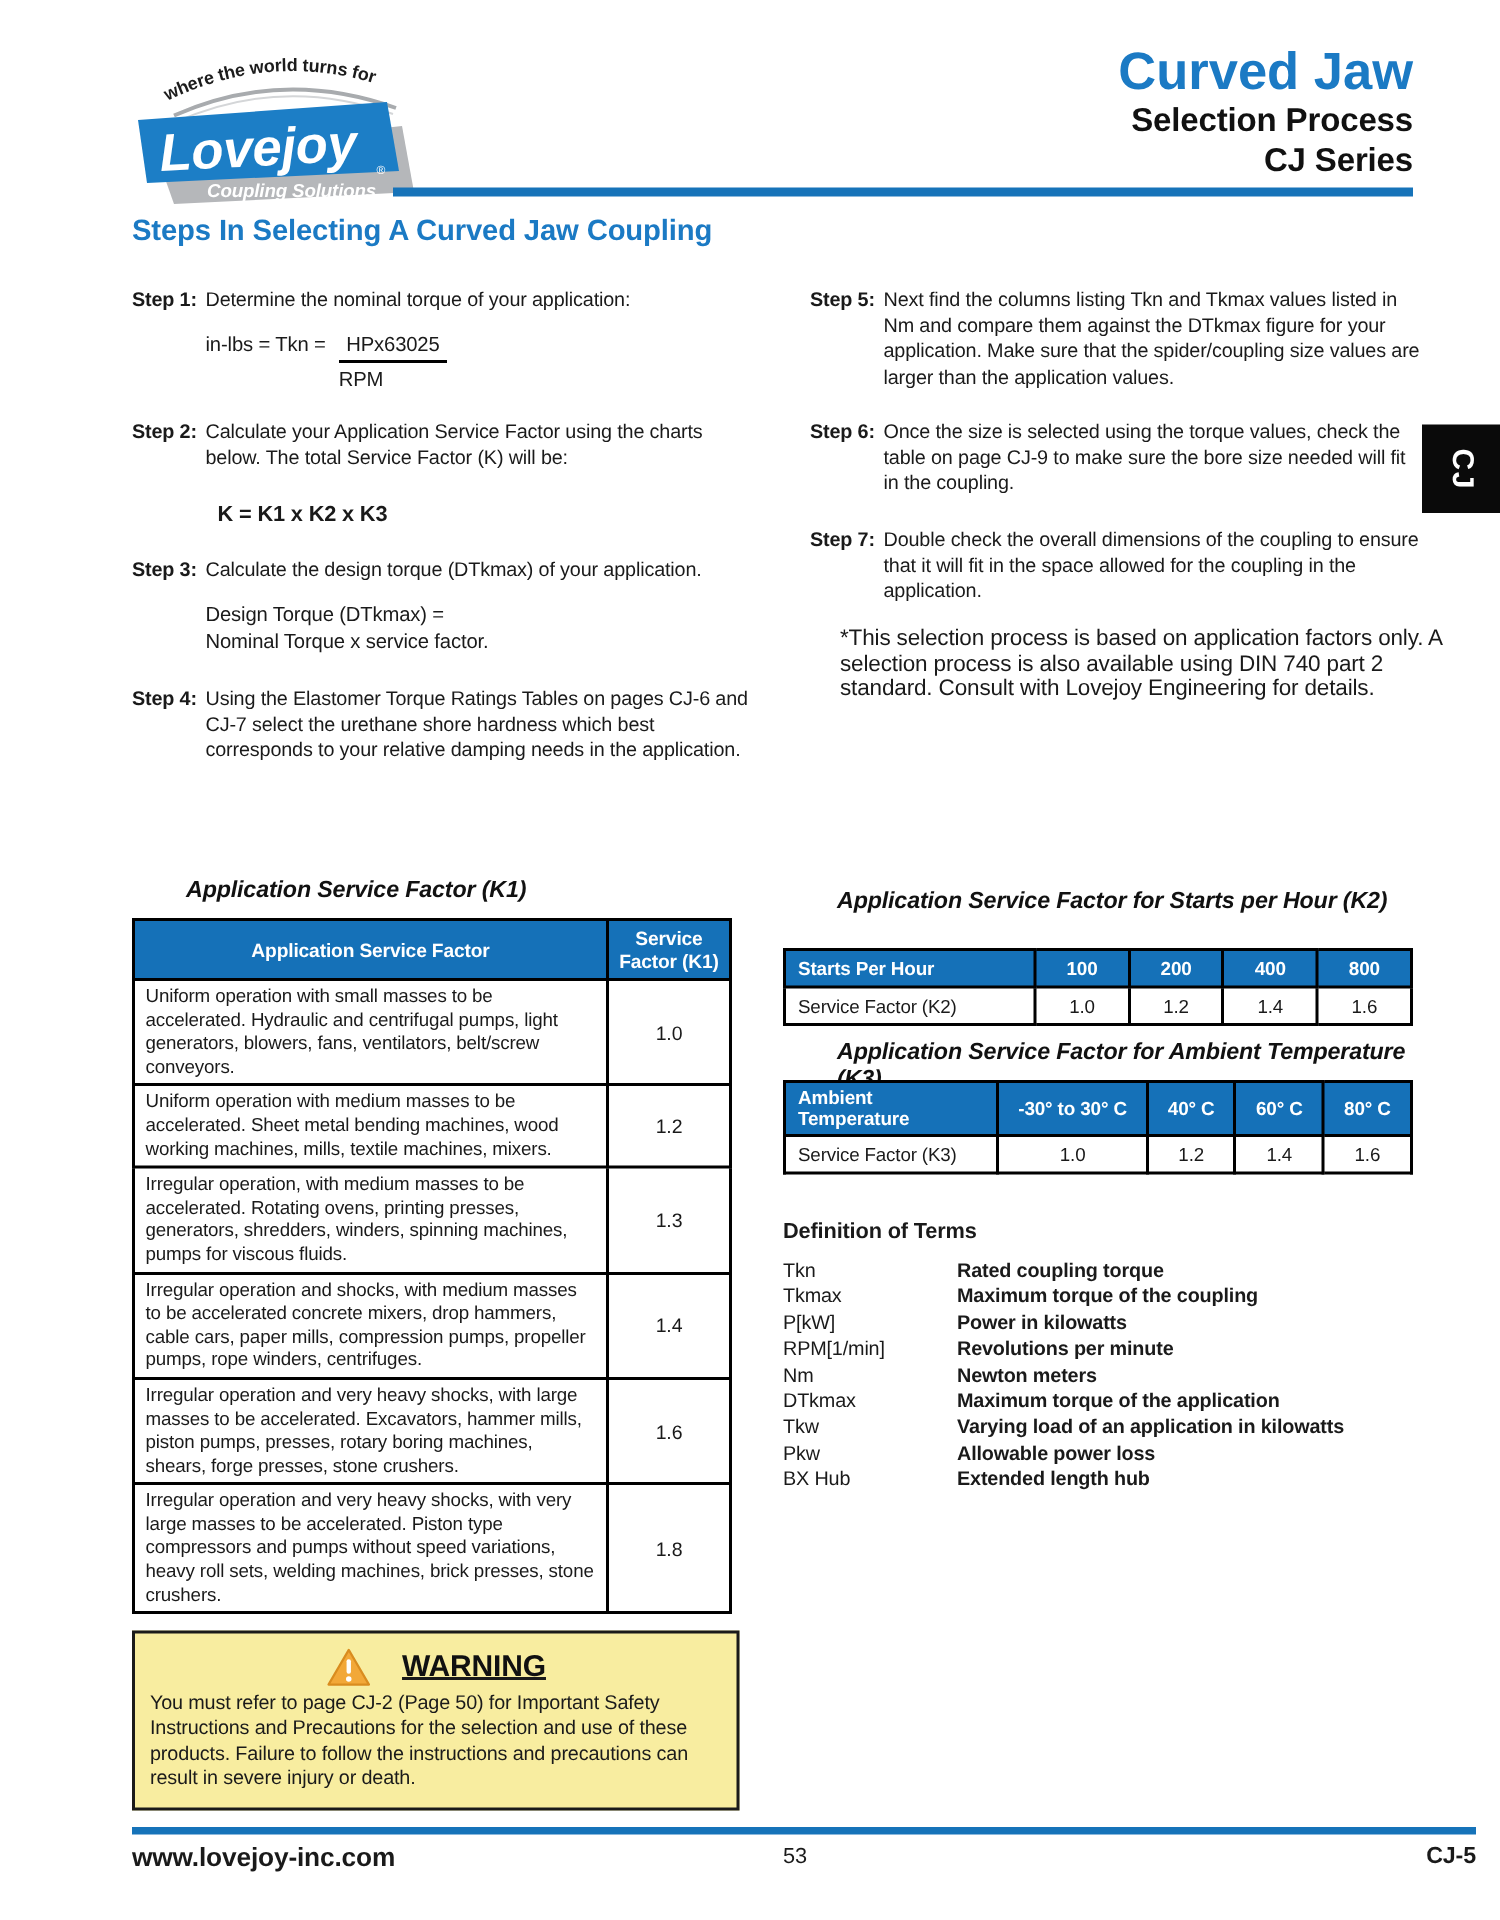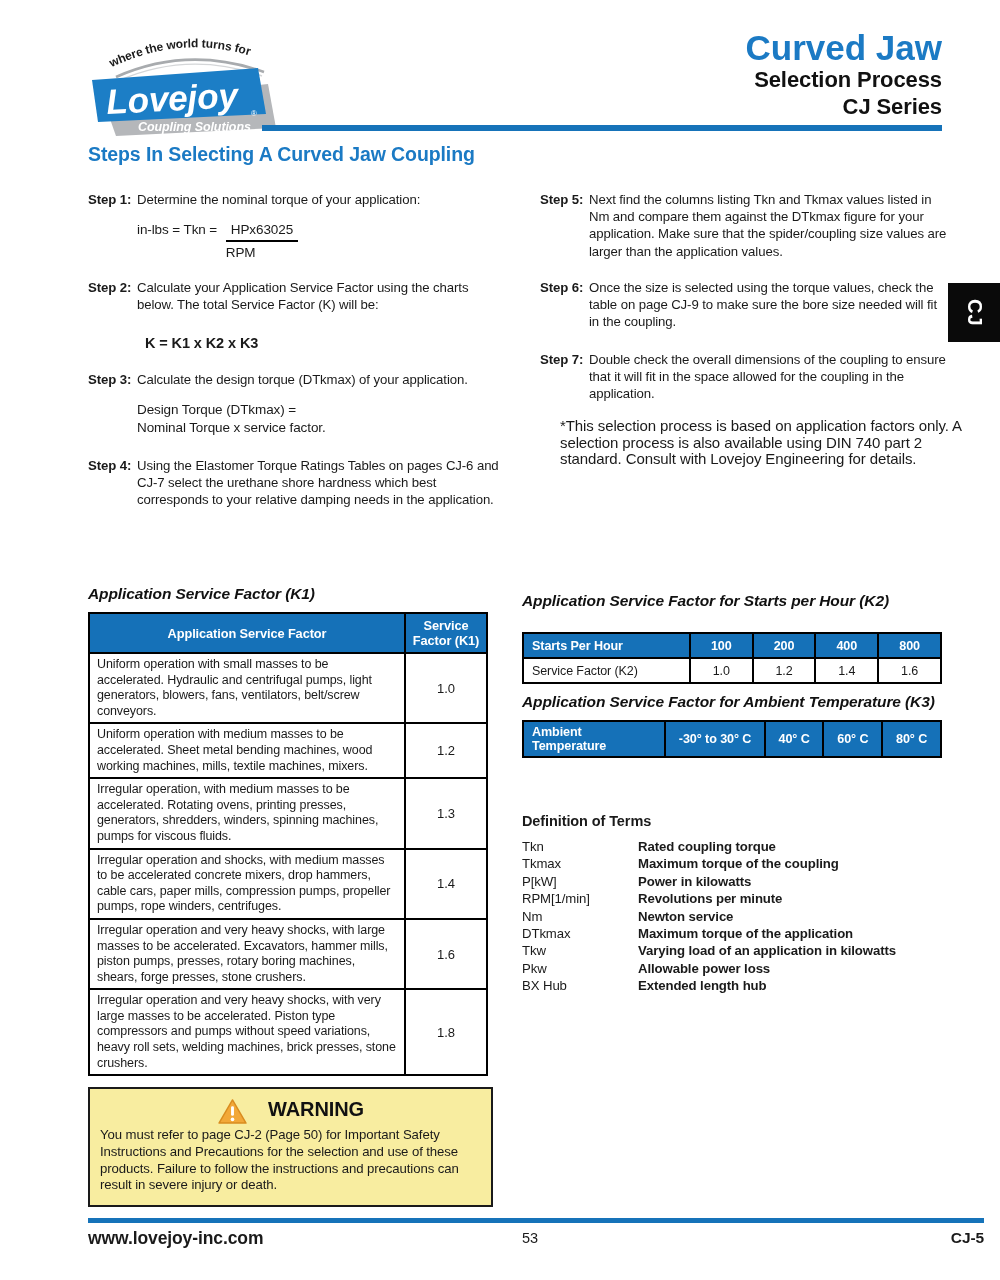--- a/index.html
+++ b/index.html
@@ -27,21 +27,21 @@
   .frac .num{display:block;border-bottom:2px solid #000;padding:0 5px 2px;}
   .frac .den{display:block;padding-top:2px;}
   .k-formula{position:absolute;left:57px;font-size:14.5px;font-weight:bold;}
   .design-lines{position:absolute;left:49px;font-size:13.5px;line-height:18px;}
   .footnote{position:absolute;left:0;top:233px;width:404px;font-size:15px;line-height:16.5px;margin-left:20px;}
   
   .cj-tab{position:absolute;left:948px;top:283px;width:52px;height:59px;background:#0a0a0a;
     display:flex;align-items:center;justify-content:center;}
   .cj-tab span{writing-mode:vertical-rl;color:#fff;font-size:20px;font-weight:bold;letter-spacing:1px;}
   
-  .section-title{font-style:italic;font-weight:bold;font-size:15.5px;color:#111;}
+  .section-title{font-style:italic;font-weight:bold;font-size:15.5px;color:#111;margin-left:36px;}
   .k1-block{position:absolute;left:88px;top:585px;width:400px;}
   .k1-table{border-collapse:collapse;width:400px;margin-top:9px;font-size:12.5px;}
   .k1-table th,.k1-table td{border:2px solid #000;}
   .k1-table th{background:#1571B8;color:#fff;font-size:12.8px;line-height:15px;padding:4px 6px;text-align:center;}
   .k1-table td.desc{padding:3px 7px;line-height:15.6px;text-align:left;}
   .k1-table td.val{width:68px;text-align:center;font-size:13px;}
   .note-row{display:flex;margin-top:10px;font-size:13.2px;line-height:17px;}
   .note-label{width:49px;flex:0 0 49px;}
   .note-sq{flex:0 0 10px;width:10px;height:10px;background:#000;margin:4px 8px 0 0;}
   .note-text{flex:1;}
@@ -54,21 +54,21 @@
   .kx-table .c{text-align:center;}
   
   .defs{position:absolute;left:0;top:228px;width:420px;}
   .defs-title{font-weight:bold;font-size:14.5px;margin-bottom:9px;}
   .def-row{display:flex;font-size:13.2px;line-height:17.4px;gap:21px;}
   .def-term{flex:0 0 95px;}
   .def-text{flex:1;font-weight:bold;}
   
   .warning-box{position:absolute;left:88px;top:1087px;width:401px;height:116px;
     background:#F8EDA0;border:2px solid #1a1a1a;padding:0;}
-  .warning-head{display:flex;justify-content:center;gap:20px;margin-top:9px;}
+  .warning-head{display:flex;align-items:center;justify-content:center;gap:20px;margin-top:9px;text-decoration:underline;}
   .warning-title{font-size:20px;font-weight:bold;color:#111;}
   .warning-text{font-size:13.2px;line-height:16.8px;padding:2px 10px 0 10px;}
   
   .footer-rule{position:absolute;left:88px;top:1218px;width:896px;height:5px;background:#1673B9;}
   .footer-site{position:absolute;left:88px;top:1228px;font-size:17.5px;font-weight:bold;}
   .footer-page{position:absolute;left:500px;top:1230px;width:60px;text-align:center;font-size:14.5px;}
   .footer-code{position:absolute;right:16px;top:1229px;font-size:15.5px;font-weight:bold;}
 </style>
 </head>
 <body>
@@ -230,20 +230,27 @@
           <col style="width:59px">
         </colgroup>
       <tbody>
           <tr>
         <th class="lab">Ambient Temperature</th>
         <th class="c">-30° to 30° C</th>
         <th class="c">40° C</th>
         <th class="c">60° C</th>
         <th class="c">80° C</th>
       </tr>
+      <tr>
+        <td class="lab">Service Factor (K3)</td>
+        <td class="c">1.0</td>
+        <td class="c">1.2</td>
+        <td class="c">1.4</td>
+        <td class="c">1.6</td>
+      </tr>
     </tbody>
       </table>
 
     <div class="defs">
       <div class="defs-title">Definition of Terms</div>
       <div class="def-row">
         <span class="def-term">Tkn</span>
         <span class="def-text">Rated coupling torque</span>
       </div>
       <div class="def-row">
@@ -253,21 +260,21 @@
       <div class="def-row">
         <span class="def-term">P[kW]</span>
         <span class="def-text">Power in kilowatts</span>
       </div>
       <div class="def-row">
         <span class="def-term">RPM[1/min]</span>
         <span class="def-text">Revolutions per minute</span>
       </div>
       <div class="def-row">
         <span class="def-term">Nm</span>
-        <span class="def-text">Newton service</span>
+        <span class="def-text">Newton meters</span>
       </div>
       <div class="def-row">
         <span class="def-term">DTkmax</span>
         <span class="def-text">Maximum torque of the application</span>
       </div>
       <div class="def-row">
         <span class="def-term">Tkw</span>
         <span class="def-text">Varying load of an application in kilowatts</span>
       </div>
       <div class="def-row">

